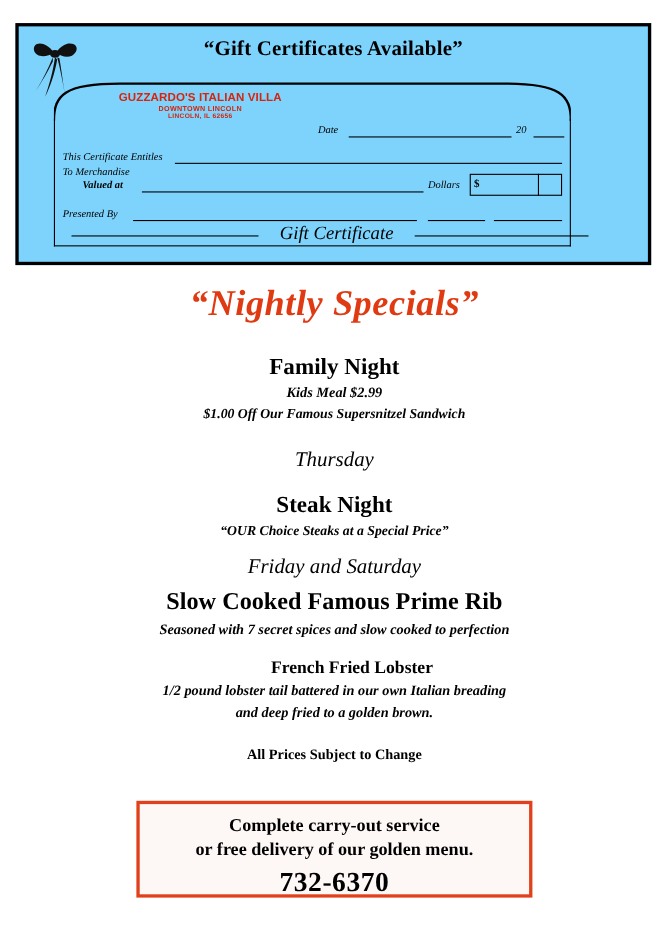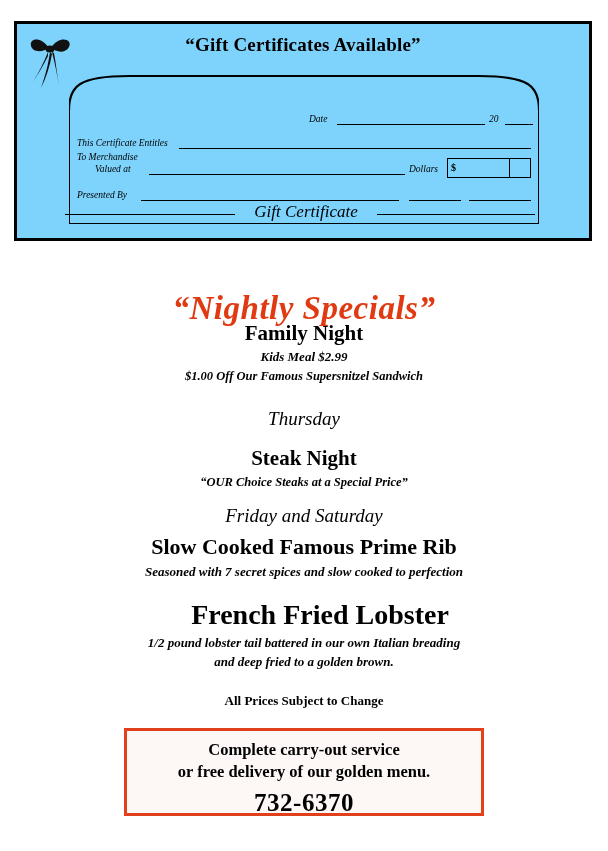--- a/index.html
+++ b/index.html
@@ -30,21 +30,21 @@
   .cert-title {
     text-align: center;
     font-family: "Liberation Serif", serif;
     font-weight: bold;
     font-size: 19px;
     letter-spacing: 0.2px;
     margin-top: 10px;
   }
   .cert-inner {
     position: absolute;
-    left: 52px;
+    left: 32px;
     top: 48px;
     width: 502px;
     height: 152px;
   }
   
   .cert-curve {
     position: absolute;
     left: 0;
     top: 0;
     width: 470px;
@@ -145,21 +145,20 @@
     left: 0;
     top: 258px;
     width: 608px;
     text-align: center;
     color: #e03a12;
     font-family: "Liberation Serif", serif;
     font-style: italic;
     font-weight: bold;
     font-size: 33px;
     letter-spacing: 0.5px;
-    margin-top: 32px;
   }
 
   .specials {
     position: absolute;
     left: 0;
     top: 305px;
     width: 608px;
     text-align: center;
   }
   .day {
@@ -237,40 +236,45 @@
     <svg width="56" height="60" viewBox="0 0 56 60" xmlns="http://www.w3.org/2000/svg">
       <path d="M26 16 C18 4, 6 6, 8 14 C10 21, 20 20, 26 16 Z" fill="#111"></path>
       <path d="M28 16 C36 3, 50 7, 46 15 C42 22, 33 20, 28 16 Z" fill="#111"></path>
       <ellipse cx="27" cy="17" rx="4.5" ry="3.6" fill="#111"></ellipse>
       <path d="M25 20 C21 30, 16 40, 10 50 C14 44, 20 34, 25 24 Z" fill="#111"></path>
       <path d="M29 20 C32 32, 34 42, 36 54 C34 42, 33 32, 31 21 Z" fill="#111"></path>
       <path d="M27 20 C25 34, 22 44, 18 56 C23 46, 27 34, 29 22 Z" fill="#111"></path>
     </svg>
   </div>
 
+  <div class="logo">
+    <div class="logo-name">GUZZARDO'S ITALIAN VILLA</div>
+    <div class="logo-sub1">DOWNTOWN LINCOLN</div>
+    <div class="logo-sub2">LINCOLN, IL 62656</div>
+  </div>
 
   <div class="cert-inner">
 
     <svg class="cert-curve" viewBox="0 0 470 40" preserveAspectRatio="none">
       <path d="M0 38 C0 14, 10 4, 60 4 L410 4 C460 4, 470 14, 470 38" fill="none" stroke="#000" stroke-width="2.2"></path>
     </svg>
 
     <div class="cert-body"></div>
 
     <div class="fld" style="left:240px; top:42px;">Date</div>
     <div class="rule" style="left:268px; top:52px; width:148px;"></div>
     <div class="fld" style="left:420px; top:42px;">20</div>
     <div class="rule" style="left:436px; top:52px; width:28px;"></div>
 
     <div class="fld" style="left:8px; top:66px;">This Certificate Entitles</div>
     <div class="rule" style="left:110px; top:76px; width:352px;"></div>
 
     <div class="fld" style="left:8px; top:80px;">To Merchandise</div>
 
-    <div class="fld" style="left:26px; top:92px;">Valued at</div>
+    <div class="fld" style="left:26px; top:92px;font-weight:bold;">Valued at</div>
     <div class="rule" style="left:80px; top:102px; width:256px;"></div>
     <div class="fld" style="left:340px; top:92px;">Dollars</div>
     <div class="boxline" style="left:378px; top:86px; width:84px; height:20px;"></div>
     <div class="boxline" style="left:440px; top:86px; width:22px; height:20px; border-left:1px solid #000; border-top:none; border-right:none; border-bottom:none;"></div>
     <div class="fld" style="left:382px; top:90px; font-style:normal; font-weight:bold; font-size:10px;">$</div>
 
     <div class="fld" style="left:8px; top:118px;">Presented By</div>
     <div class="rule" style="left:72px; top:128px; width:258px;"></div>
     <div class="rule" style="left:340px; top:128px; width:52px;"></div>
     <div class="rule" style="left:400px; top:128px; width:62px;"></div>
@@ -298,21 +302,21 @@
     <div class="entry-note">“OUR Choice Steaks at a Special Price”</div>
   </div>
 
   <div>
     <div class="day" style="font-family:Liberation Serif, serif;">Friday and Saturday</div>
     <div class="entry-main" style="font-size:22px; margin-top:6px;">Slow Cooked Famous Prime Rib</div>
     <div class="entry-sub">Seasoned with 7 secret spices and slow cooked to perfection</div>
   </div>
 
   <div>
-    <div class="entry-main" style="font-size:28px; margin-top:18px;margin-left:32px;">French Fried Lobster</div>
+    <div class="entry-main" style="font-size:16px; margin-top:18px;margin-left:32px;">French Fried Lobster</div>
     <div class="entry-sub">1/2 pound lobster tail battered in our own Italian breading</div>
     <div class="entry-sub">and deep fried to a golden brown.</div>
   </div>
 
   <div class="prices-note">All Prices Subject to Change</div>
 </div>
 
 <div class="carryout">
   <div class="carry-line first">Complete carry-out service</div>
   <div class="carry-line">or free delivery of our golden menu.</div>

